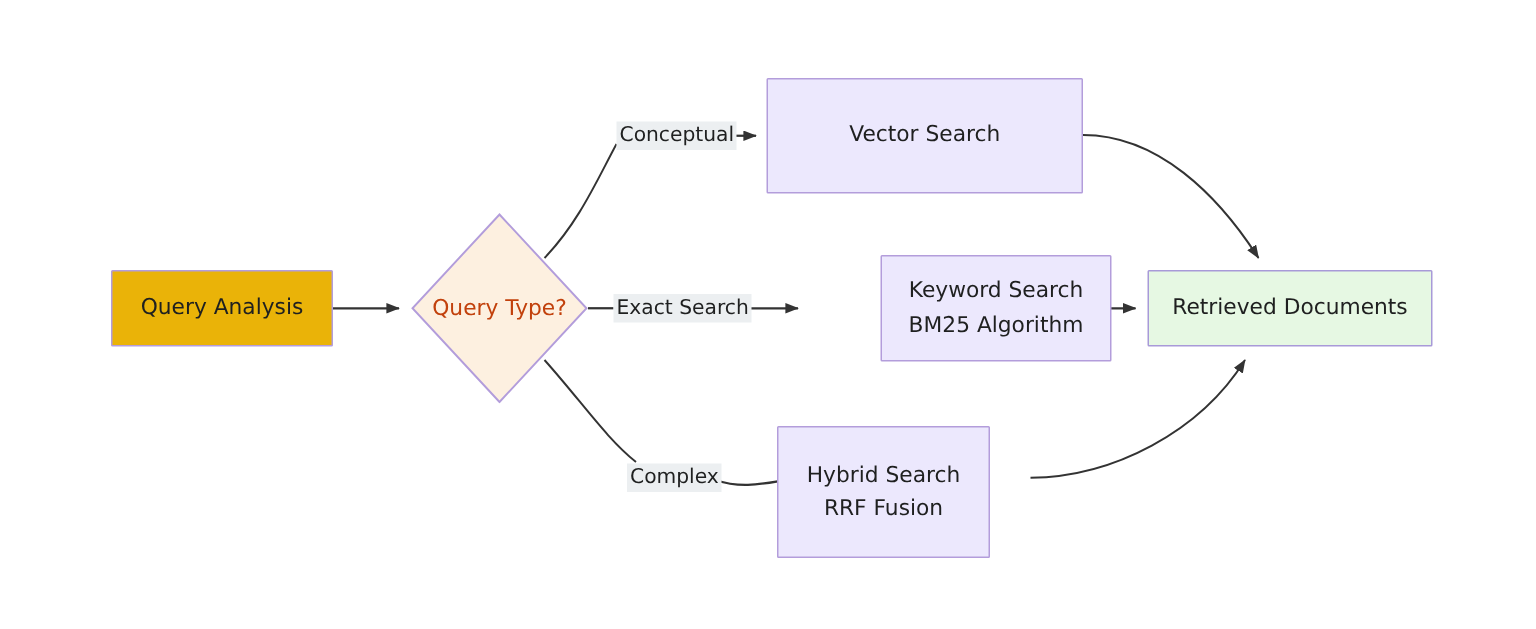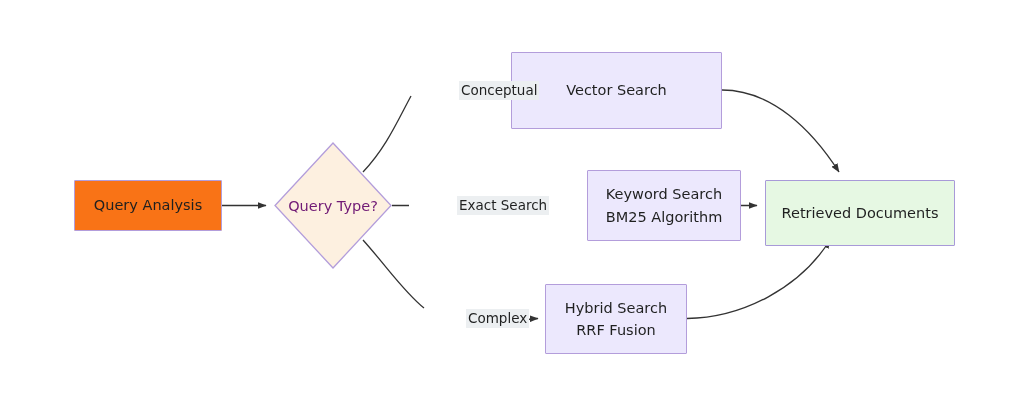--- a/index.html
+++ b/index.html
@@ -32,21 +32,21 @@
     flex-direction: column;
     align-items: center;
     justify-content: center;
     text-align: right;
     color: #1f2020;
     font-size: 14.5px;
     line-height: 1.55;
     border-radius: 1px;
   }
   .node-blue {
-    background: #f97316;
+    background: #eab308;
     border: 1.2px solid #b39ddb;
   }
   .node-purple {
     background: #ece8fd;
     border: 1.2px solid #b39ddb;
   }
   .node-green {
     background: #e6f8e3;
     border: 1.2px solid #a89ad8;
   }
@@ -60,33 +60,32 @@
   }
   .diamond-label {
     position: absolute;
     left: 0;
     top: 0;
     width: 100%;
     height: 100%;
     display: flex;
     align-items: center;
     justify-content: center;
-    color: #701a75;
+    color: #c2410c;
     font-size: 14.5px;
     white-space: nowrap;
   }
   .edge-label {
     position: absolute;
     background: #eceff1;
     color: #1f2020;
     font-size: 13.5px;
     line-height: 19px;
     padding: 0 2px;
     white-space: nowrap;
-    margin-left: 48px;
   }
   .node-line {
     white-space: nowrap;
   }
 </style>
 </head>
 <body>
 
 <div id="diagram">
 
@@ -131,26 +130,26 @@
 
   <div class="node node-purple" style="left:511px; top:52px; width:211px; height:77px;">
     <span class="node-line">Vector Search</span>
   </div>
 
   <div class="node node-purple" style="left:539px; top:170px; width:154px; height:71px;margin-left:48px;">
     <span class="node-line">Keyword Search</span>
     <span class="node-line">BM25 Algorithm</span>
   </div>
 
-  <div class="node node-purple" style="left:545px; top:284px; width:142px; height:70px;">
+  <div class="node node-purple" style="left:518px; top:284px; width:142px; height:88px;">
     <span class="node-line">Hybrid Search</span>
     <span class="node-line">RRF Fusion</span>
   </div>
 
-  <div class="node node-green" style="left:765px; top:180px; width:190px; height:66px;">
+  <div class="node node-green" style="left:765px; top:180px; width:190px; height:51px;">
     <span class="node-line">Retrieved Documents</span>
   </div>
 
   <div class="edge-label" style="left:411px; top:81px;">Conceptual</div>
   <div class="edge-label" style="left:409px; top:196px;">Exact Search</div>
   <div class="edge-label" style="left:418px; top:309px;">Complex</div>
 
 </div>
 
 </body></html>

